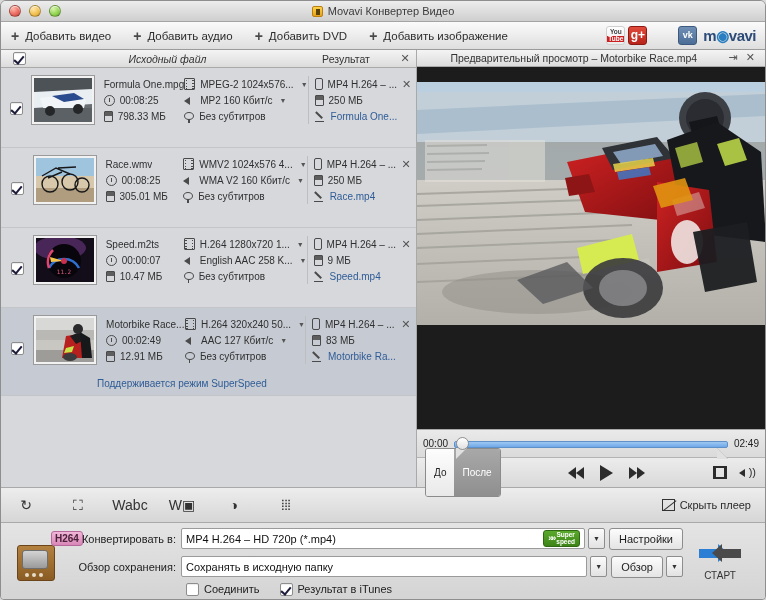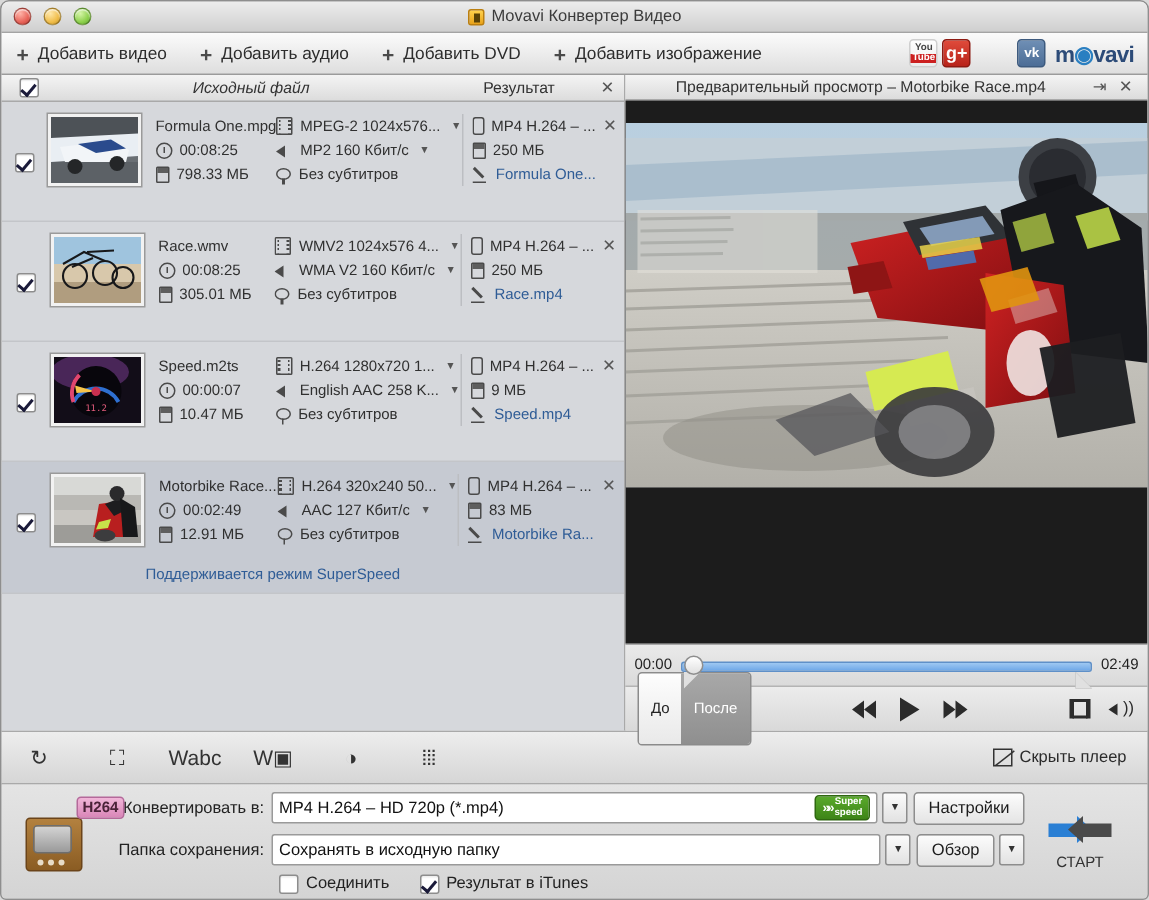--- a/index.html
+++ b/index.html
@@ -779,21 +779,21 @@
               <span>Super</span><br>
               <span>speed</span>
             </span>
           </span>
         </div>
         <div class="dd">▼</div>
         <div class="btn">Настройки</div>
       </div>
 
       <div class="frow">
-        <div class="flabel">Папка сохранения:</div>
+        <div class="flabel">Обзор сохранения:</div>
         <div class="field">
           <span class="val">Сохранять в исходную папку</span>
         </div>
         <div class="dd">▼</div>
         <div class="btn">Обзор</div>
         <div class="dd">▼</div>
       </div>
 
       <div class="checks">
         <span>

